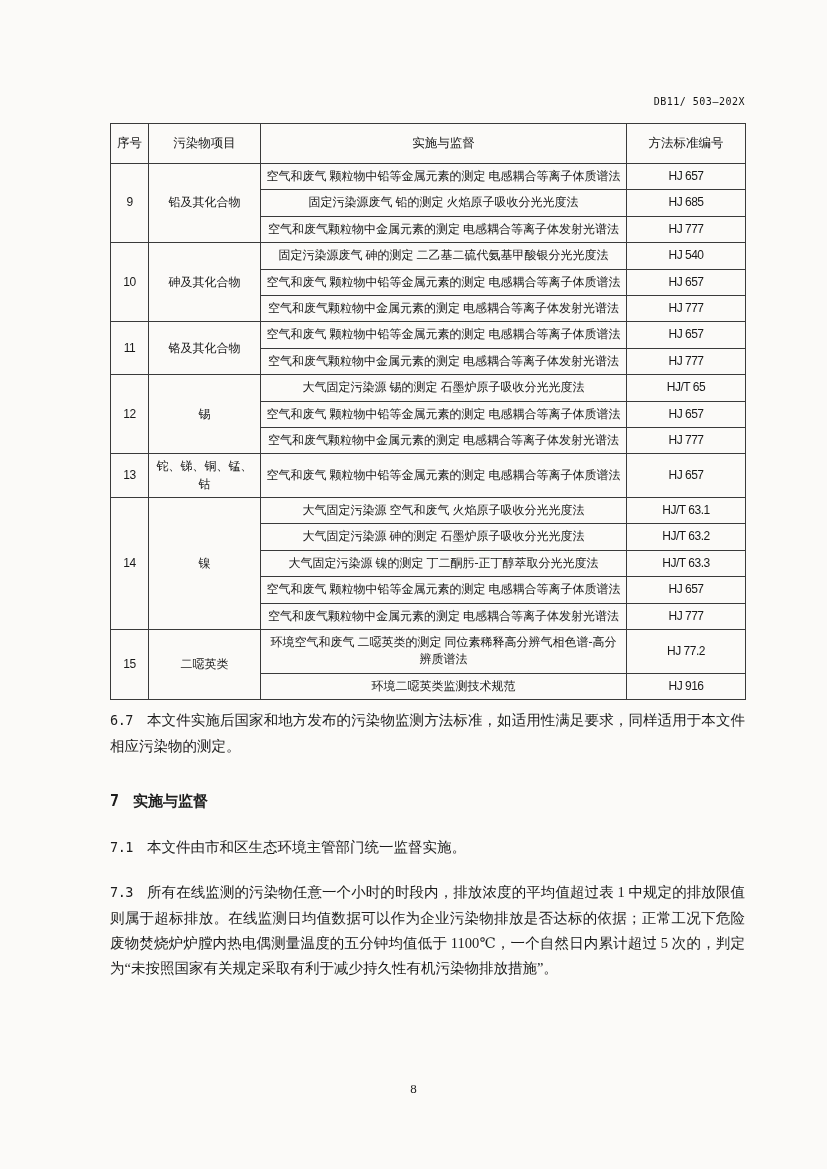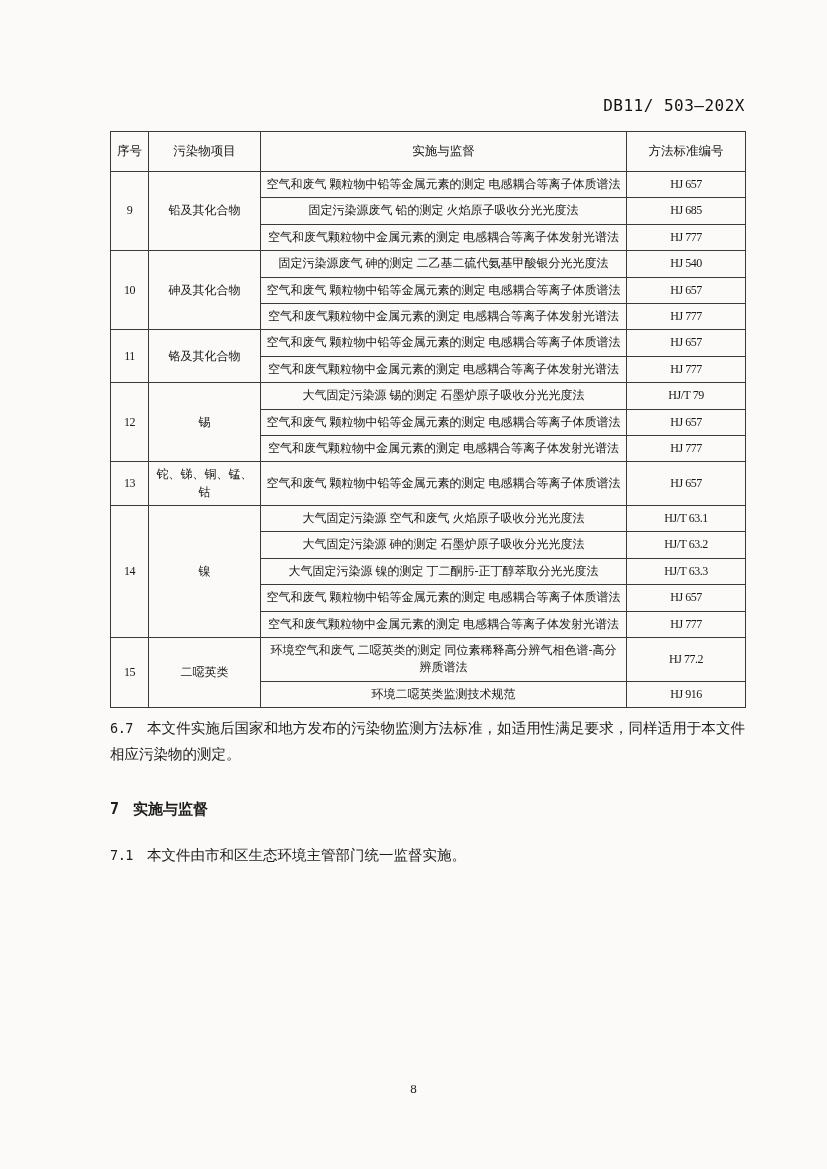--- a/index.html
+++ b/index.html
@@ -13,21 +13,21 @@
     color: #1c1c1c;
     font-family: "Liberation Serif", "DejaVu Serif", serif;
     overflow: hidden;
   }
   .content {
     padding: 96px 82px 0 110px;
   }
   .doc-header {
     text-align: right;
     font-family: "DejaVu Sans Mono", "Liberation Mono", monospace;
-    font-size: 16px;
+    font-size: 10px;
     letter-spacing: 0.5px;
     color: #111;
   }
   table.methods {
     width: 100%;
     margin-top: 16px;
     border-collapse: collapse;
     table-layout: fixed;
   }
   table.methods th, table.methods td {
@@ -39,21 +39,21 @@
     padding: 4px 4px;
     color: #181818;
     word-break: break-all;
   }
   table.methods th {
     font-weight: normal;
     height: 40px;
     font-size: 12.5px;
   }
   td.c-code, td.c-no {
-    font-family: Liberation Serif, serif;
+    font-family: Liberation Sans, sans-serif;
     font-size: 11.5px;
     letter-spacing: -0.5px;
   }
   .clause {
     margin-top: 14px;
     font-size: 14.5px;
     line-height: 1.75;
     text-align: justify;
   }
   .clause .num {
@@ -147,21 +147,21 @@
         </tr>
         <tr>
           <td class="c-name">空气和废气颗粒物中金属元素的测定 电感耦合等离子体发射光谱法</td>
           <td class="c-code">HJ 777</td>
         </tr>
 
         <tr>
           <td class="c-no" rowspan="3">12</td>
           <td class="c-pol" rowspan="3">锡</td>
           <td class="c-name">大气固定污染源 锡的测定 石墨炉原子吸收分光光度法</td>
-          <td class="c-code">HJ/T 79</td>
+          <td class="c-code">HJ/T 65</td>
         </tr>
         <tr>
           <td class="c-name">空气和废气 颗粒物中铅等金属元素的测定 电感耦合等离子体质谱法</td>
           <td class="c-code">HJ 657</td>
         </tr>
         <tr>
           <td class="c-name">空气和废气颗粒物中金属元素的测定 电感耦合等离子体发射光谱法</td>
           <td class="c-code">HJ 777</td>
         </tr>
 
@@ -214,17 +214,20 @@
 
     <h2 class="section-heading">
       <span class="num">7</span><span>实施与监督</span>
     </h2>
 
     <p class="clause after-heading">
       <span class="num">7.1</span><span>本文件由市和区生态环境主管部门统一监督实施。</span>
     </p>
 
 
+    <p class="clause" style="margin-top:20px">
+      <span class="num">7.3</span><span>所有在线监测的污染物任意一个小时的时段内，排放浓度的平均值超过表 1 中规定的排放限值则属于超标排放。在线监测日均值数据可以作为企业污染物排放是否达标的依据；正常工况下危险废物焚烧炉炉膛内热电偶测量温度的五分钟均值低于 1100℃，一个自然日内累计超过 5 次的，判定为“未按照国家有关规定采取有利于减少持久性有机污染物排放措施”。</span>
+    </p>
 
   </div>
 
   <div class="page-footer">8</div>
 </div>
 
 </body></html>

